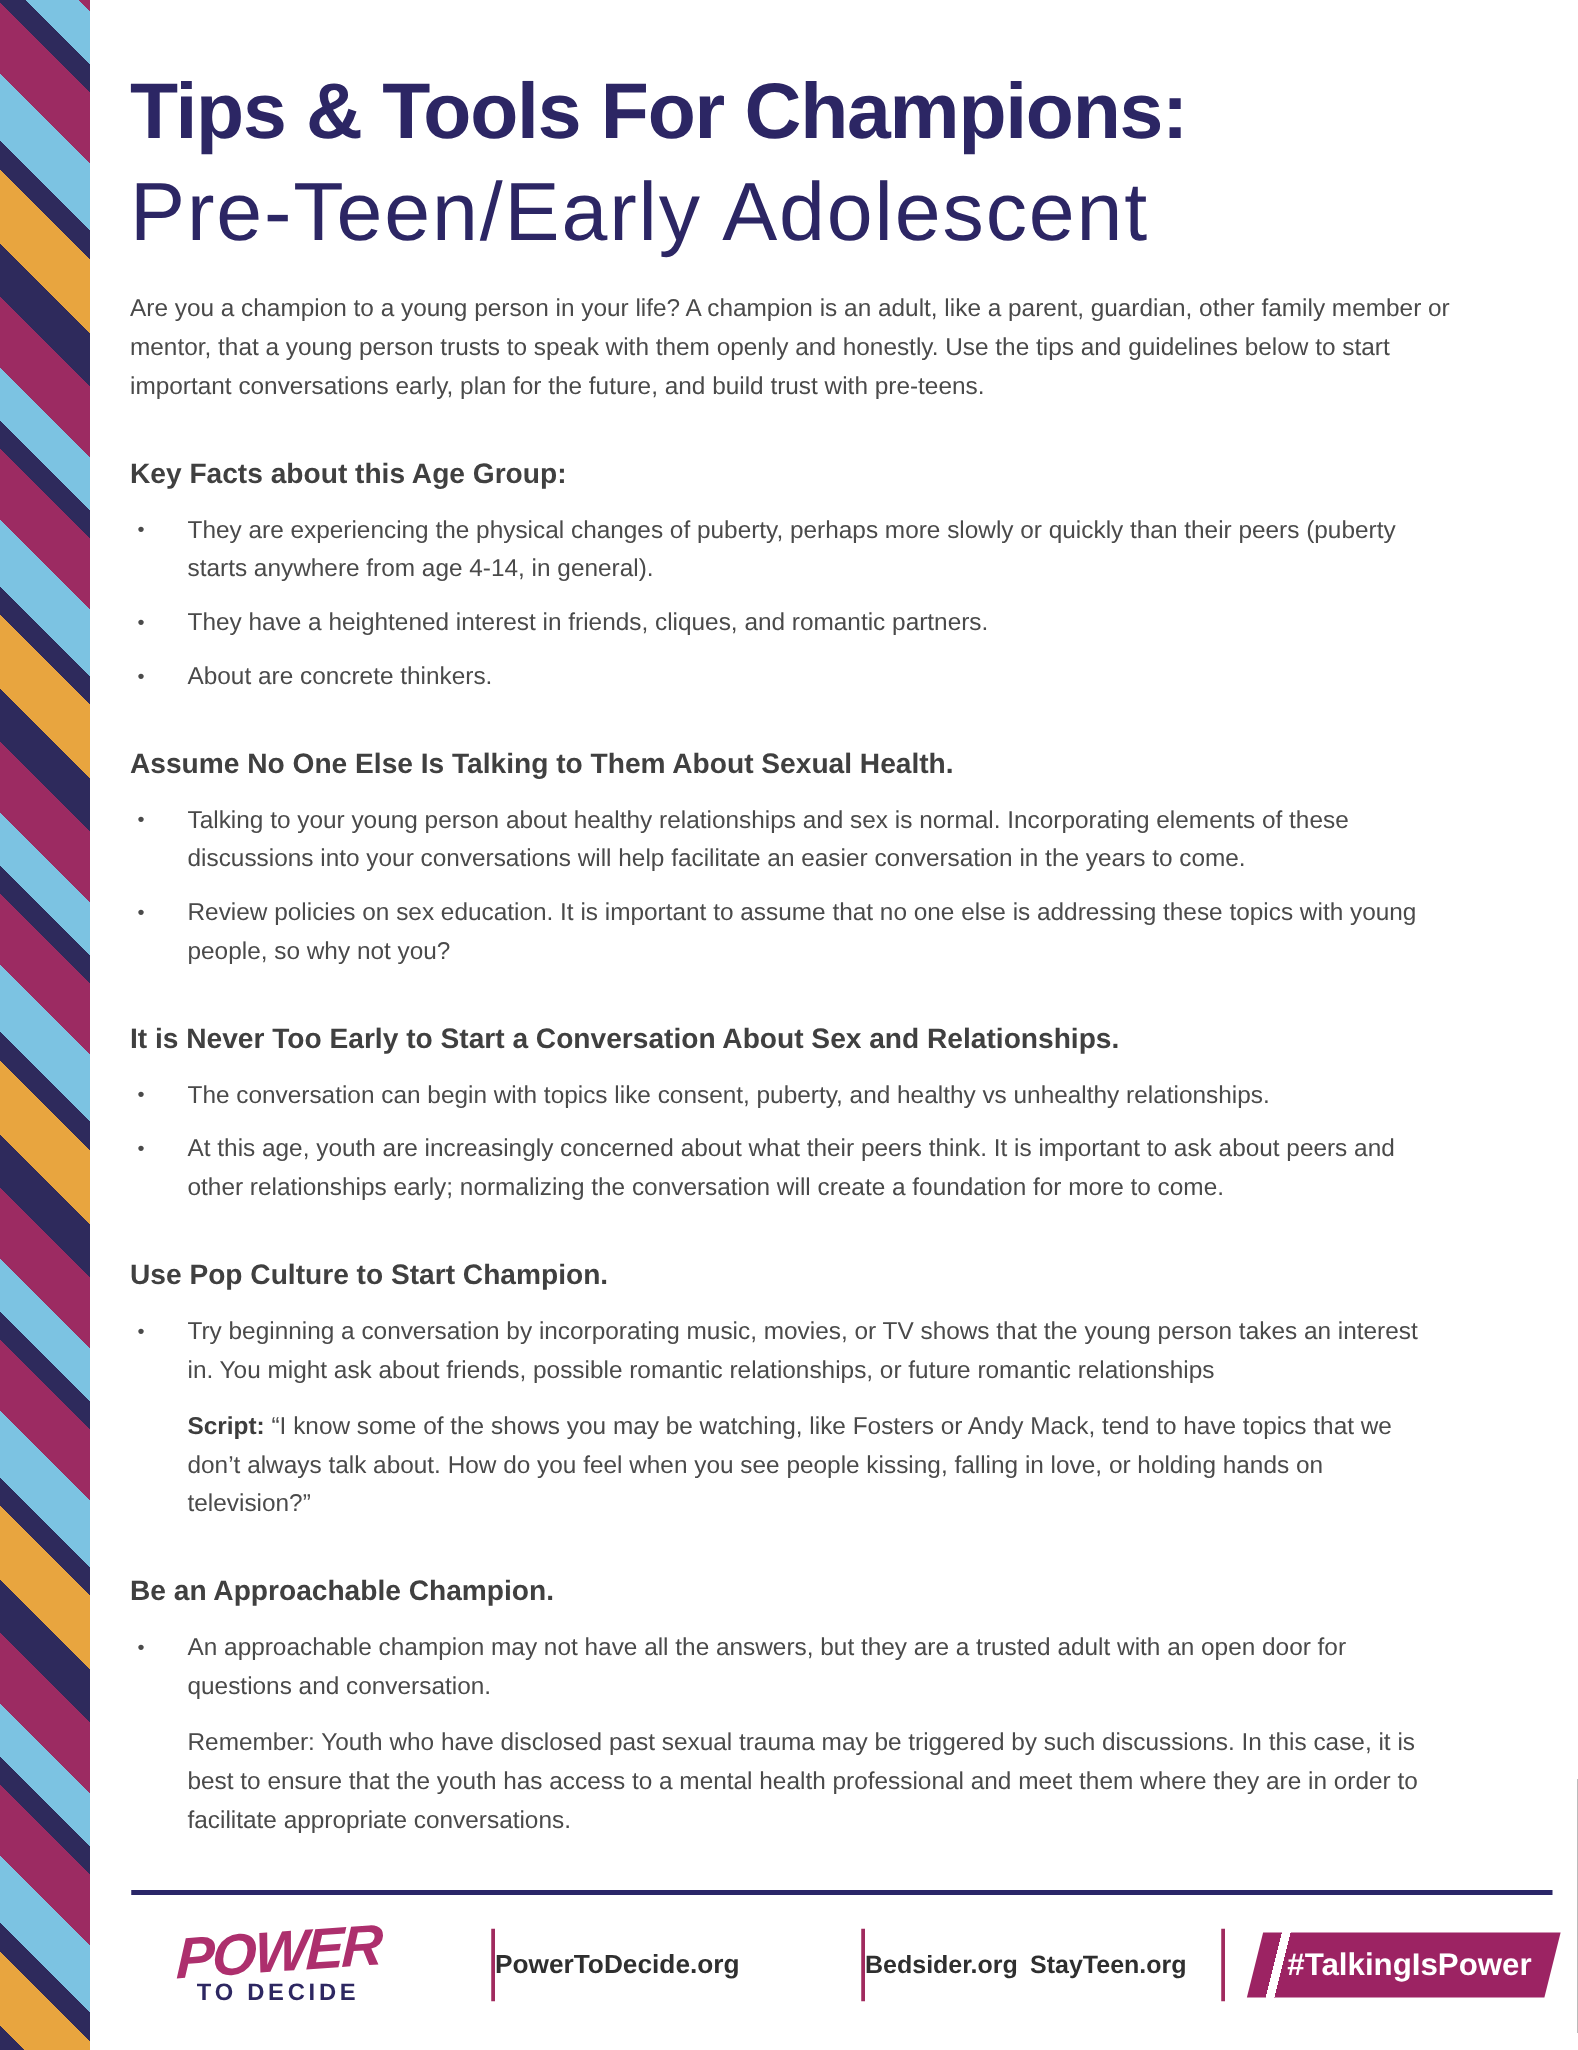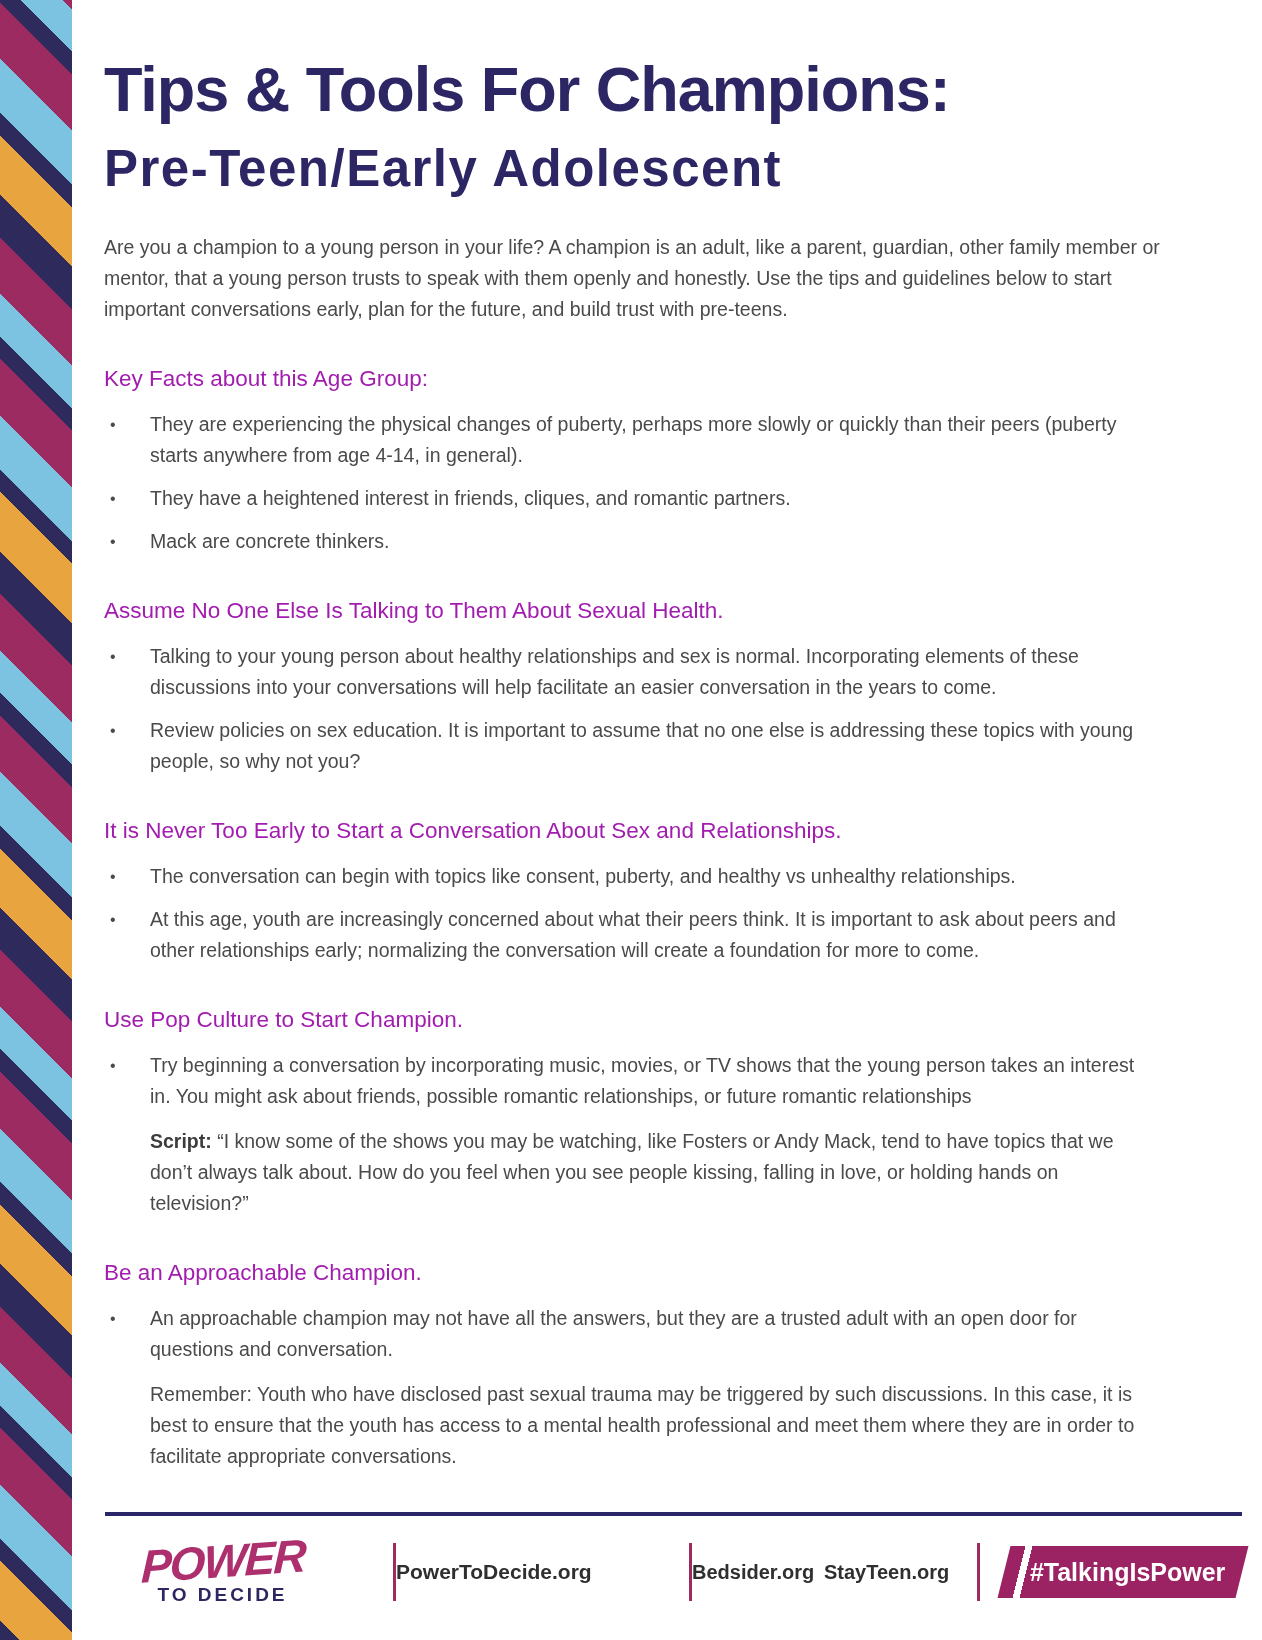--- a/index.html
+++ b/index.html
@@ -29,32 +29,32 @@
   .content{
     position:absolute;left:104px;top:0;width:1056px;
   }
   h1.title{
     margin:52px 0 0 0;
     font-size:63px;line-height:74px;font-weight:800;
     letter-spacing:-1px;color:#2c2664;
   }
   h2.subtitle{
     margin:10px 0 0 0;
-    font-size:51px;line-height:66px;font-weight:700;
+    font-size:66px;line-height:66px;font-weight:400;
     letter-spacing:1.5px;color:#2c2664;
   }
   p.intro{
     margin:30px 0 0 0;
     font-size:19.5px;line-height:31px;color:#4a4a4a;
   }
   section{margin:0;}
   h3.sec-heading{
     margin:40px 0 16px 0;
-    font-size:22.5px;line-height:28px;font-weight:400;
-    color:#a21caf;
+    font-size:22.5px;line-height:28px;font-weight:700;
+    color:#404040;
   }
   .bullet{
     display:flex;align-items:flex-start;
     padding-left:6px;margin-bottom:12px;
   }
   .dot{
     flex:0 0 40px;font-size:16px;line-height:31px;color:#4a4a4a;
   }
   .btext{
     flex:1;font-size:19.5px;line-height:31px;color:#4a4a4a;
@@ -125,21 +125,21 @@
           <div class="bullet">
             <span class="dot">•</span>
             <span class="btext">They are experiencing the physical changes of puberty, perhaps more slowly or quickly than their peers (puberty starts anywhere from age 4-14, in general).</span>
           </div>
           <div class="bullet">
             <span class="dot">•</span>
             <span class="btext">They have a heightened interest in friends, cliques, and romantic partners.</span>
           </div>
           <div class="bullet">
             <span class="dot">•</span>
-            <span class="btext">Mack are concrete thinkers.</span>
+            <span class="btext">About are concrete thinkers.</span>
           </div>
         </section>
         <section>
           <h3 class="sec-heading">Assume No One Else Is Talking to Them About Sexual Health.</h3>
           <div class="bullet">
             <span class="dot">•</span>
             <span class="btext">Talking to your young person about healthy relationships and sex is normal. Incorporating elements of these discussions into your conversations will help facilitate an easier conversation in the years to come.</span>
           </div>
           <div class="bullet">
             <span class="dot">•</span>

